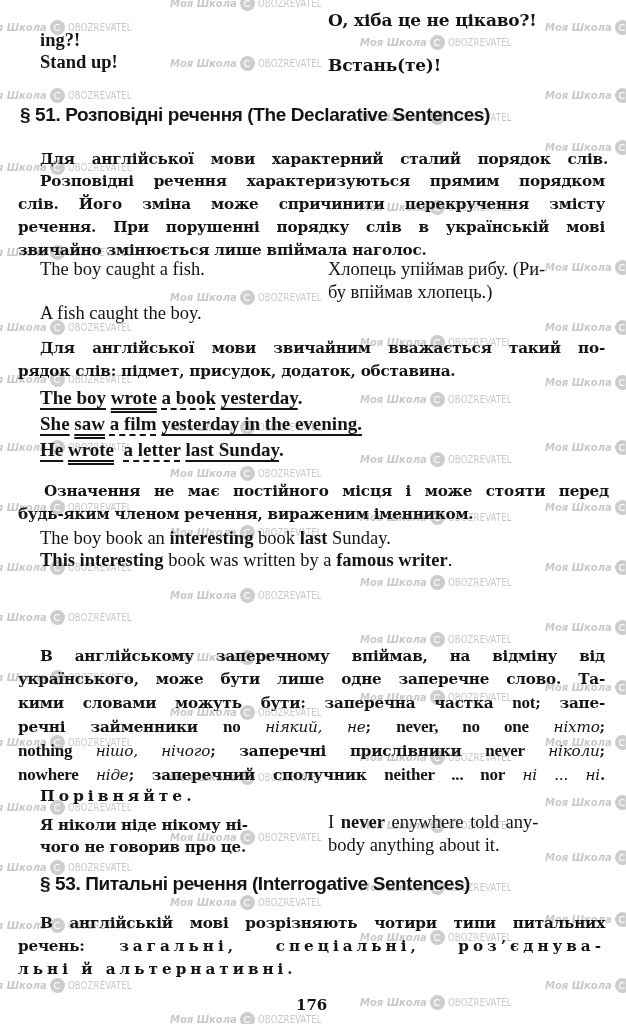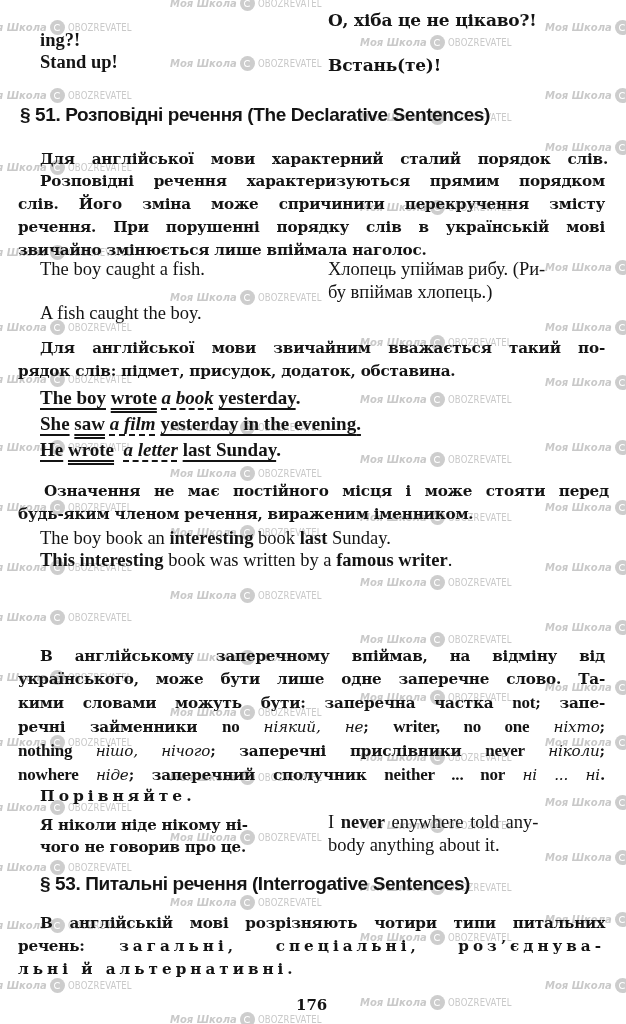--- a/index.html
+++ b/index.html
@@ -16,21 +16,21 @@
   .h { font-size: 19px; font-weight: bold; letter-spacing: -0.4px; font-family: Liberation Sans, sans-serif; }
   .para { position: absolute; left: 40px; width: 568px; font-size: 15.2px; line-height: 23px; font-weight: bold; text-align: justify; letter-spacing: -0.2px; }
   .para .ln { display: block; white-space: nowrap; text-align-last: justify; }
   .para .ln.last { text-align-last: left; }
   .sp { letter-spacing: 4px; }
   i { font-weight: normal; font-style: italic; }
   b.en { font-family: "Liberation Serif", serif; font-size: 17px; }
   .sent { position: absolute; left: 40px; font-family: "Liberation Serif", serif; font-size: 19px; line-height: 24px; font-weight: bold; white-space: nowrap; }
   .u-subj { text-decoration: underline solid 1.5px; text-underline-offset: 4px; }
   .u-pred { text-decoration: underline double 1.5px; text-underline-offset: 4px; }
-  .u-obj { text-decoration: underline dashed 1.5px; text-underline-offset: 4px; font-style: italic; }
+  .u-obj { text-decoration: underline dashed 1.5px; text-underline-offset: 4px; }
   .u-adv2 { text-decoration: underline solid 1.5px; text-underline-offset: 4px; margin-top: 44px; }
   .wm { position: absolute; color: #c9c9c9; font-family: "DejaVu Sans", sans-serif; font-size: 10px; white-space: nowrap; display: flex; align-items: center; gap: 3px; pointer-events: none; }
   .wm .ms { font-style: italic; font-weight: bold; font-size: 10px; }
   .wm .ci { width: 15px; height: 15px; border-radius: 50%; background: #cdcdcd; display: inline-block; position: relative; }
   .wm .ci::after { content: ""; position: absolute; left: 4px; top: 4px; width: 5px; height: 5px; border: 1.5px solid #fff; border-radius: 50%; border-right-color: transparent; }
   .wm .ob { font-family: "DejaVu Sans", sans-serif; font-size: 10px; letter-spacing: 0.2px; transform: scaleX(0.85); transform-origin: left; }
   .pnum { position: absolute; left: 296px; top: 996px; font-size: 15px; font-weight: bold; font-family: "DejaVu Serif", serif; }
 </style>
 </head>
 <body>
@@ -367,21 +367,21 @@
   <div class="abs eng" style="left:40px;top:528px"><span>The boy book an </span><b>interesting</b><span> book </span><b>last</b><span> Sunday.</span></div>
   <div class="abs eng" style="left:40px;top:550px"><b>This interesting</b><span> book was written by a </span><b>famous writer</b><span>.</span></div>
 
 
   <div class="para" style="top:645px;left:40px;width:565px">
     <span class="ln">В англійському заперечному впіймав, на відміну від</span>
   </div>
   <div class="para" style="top:668px;left:18px;width:587px">
     <span class="ln">українського, може бути лише одне заперечне слово. Та-</span>
     <span class="ln"><span>кими словами можуть бути: заперечна частка </span><b class="en">not</b><span>; запе-</span></span>
-    <span class="ln"><span>речні займенники </span><b class="en">no</b><i> ніякий, не</i><span>; </span><b class="en">writer, no one</b><i> ніхто</i><span>;</span></span>
+    <span class="ln"><span>речні займенники </span><b class="en">no</b><i> ніякий, не</i><span>; </span><b class="en">never, no one</b><i> ніхто</i><span>;</span></span>
     <span class="ln"><b class="en">nothing</b><i> нішо, нічого</i><span>; заперечні прислівники </span><b class="en">never</b><i> ніколи</i><span>;</span></span>
     <span class="ln"><b class="en">nowhere</b><i> ніде</i><span>; заперечний сполучник </span><b class="en">neither ... nor</b><i> ні ... ні</i><span>.</span></span>
   </div>
 
   <div class="abs txt sp" style="left:40px;top:785px;font-size:15.5px">Порівняйте.</div>
 
   <div class="abs txt" style="left:40px;top:814px;font-size:15px">Я ніколи ніде нікому ні-</div>
   <div class="abs txt" style="left:40px;top:836px;font-size:15px">чого не говорив про це.</div>
   <div class="abs eng" style="left:328px;top:812px;word-spacing:2px"><span>I </span><b>never</b><span> enywhere told any-</span></div>
   <div class="abs eng" style="left:328px;top:835px">body anything about it.</div>

